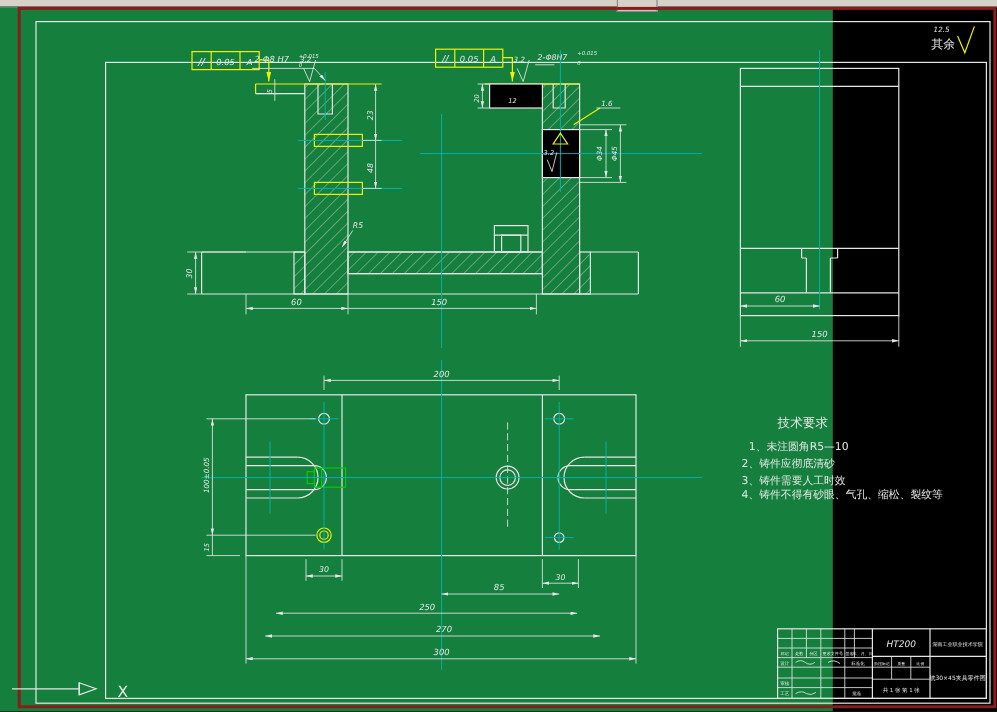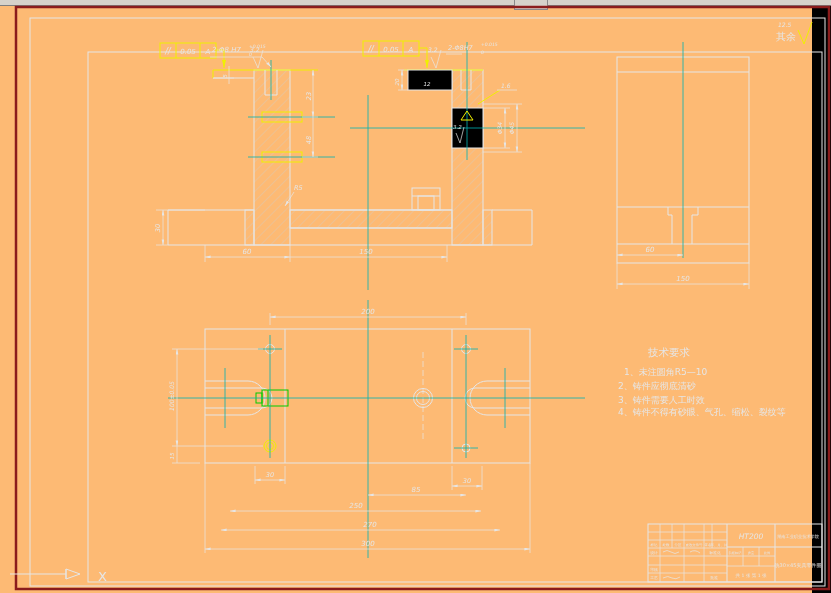--- a/index.html
+++ b/index.html
@@ -1,16 +1,16 @@
 <!DOCTYPE html>
 <html><head>
 <meta charset="utf-8">
 <style>
   html,body{margin:0;padding:0;background:#000;width:831px;height:593px;overflow:hidden}
-  #stage{position:relative;width:812px;height:593px;background:#fdba74;font-family:"DejaVu Sans",sans-serif}
+  #stage{position:relative;width:694px;height:593px;background:#15803d;font-family:"DejaVu Sans",sans-serif}
   #topstrip{position:absolute;left:0;top:0;width:831px;height:5px;background:#d6d2ca;border-bottom:1px solid #7e7e7e}
   #toptab{position:absolute;left:514px;top:0;width:32px;height:9px;background:#d6d2ca;border:1px solid #8a8a8a;border-top:none}
   svg{position:absolute;left:0;top:0}
   .w{stroke:#e6e6e6;stroke-width:1;fill:none}
   .wt{stroke:#e6e6e6;stroke-width:0.7;fill:none}
   .c{stroke:#00b3b3;stroke-width:0.8;fill:none}
   .y{stroke:#f0f000;stroke-width:1;fill:none}
   .g{stroke:#00cc00;stroke-width:1;fill:none}
   .r{stroke:#8b1c1c;stroke-width:2.5;fill:none}
   .hatch{fill:url(#hp);stroke:#e6e6e6;stroke-width:1}

